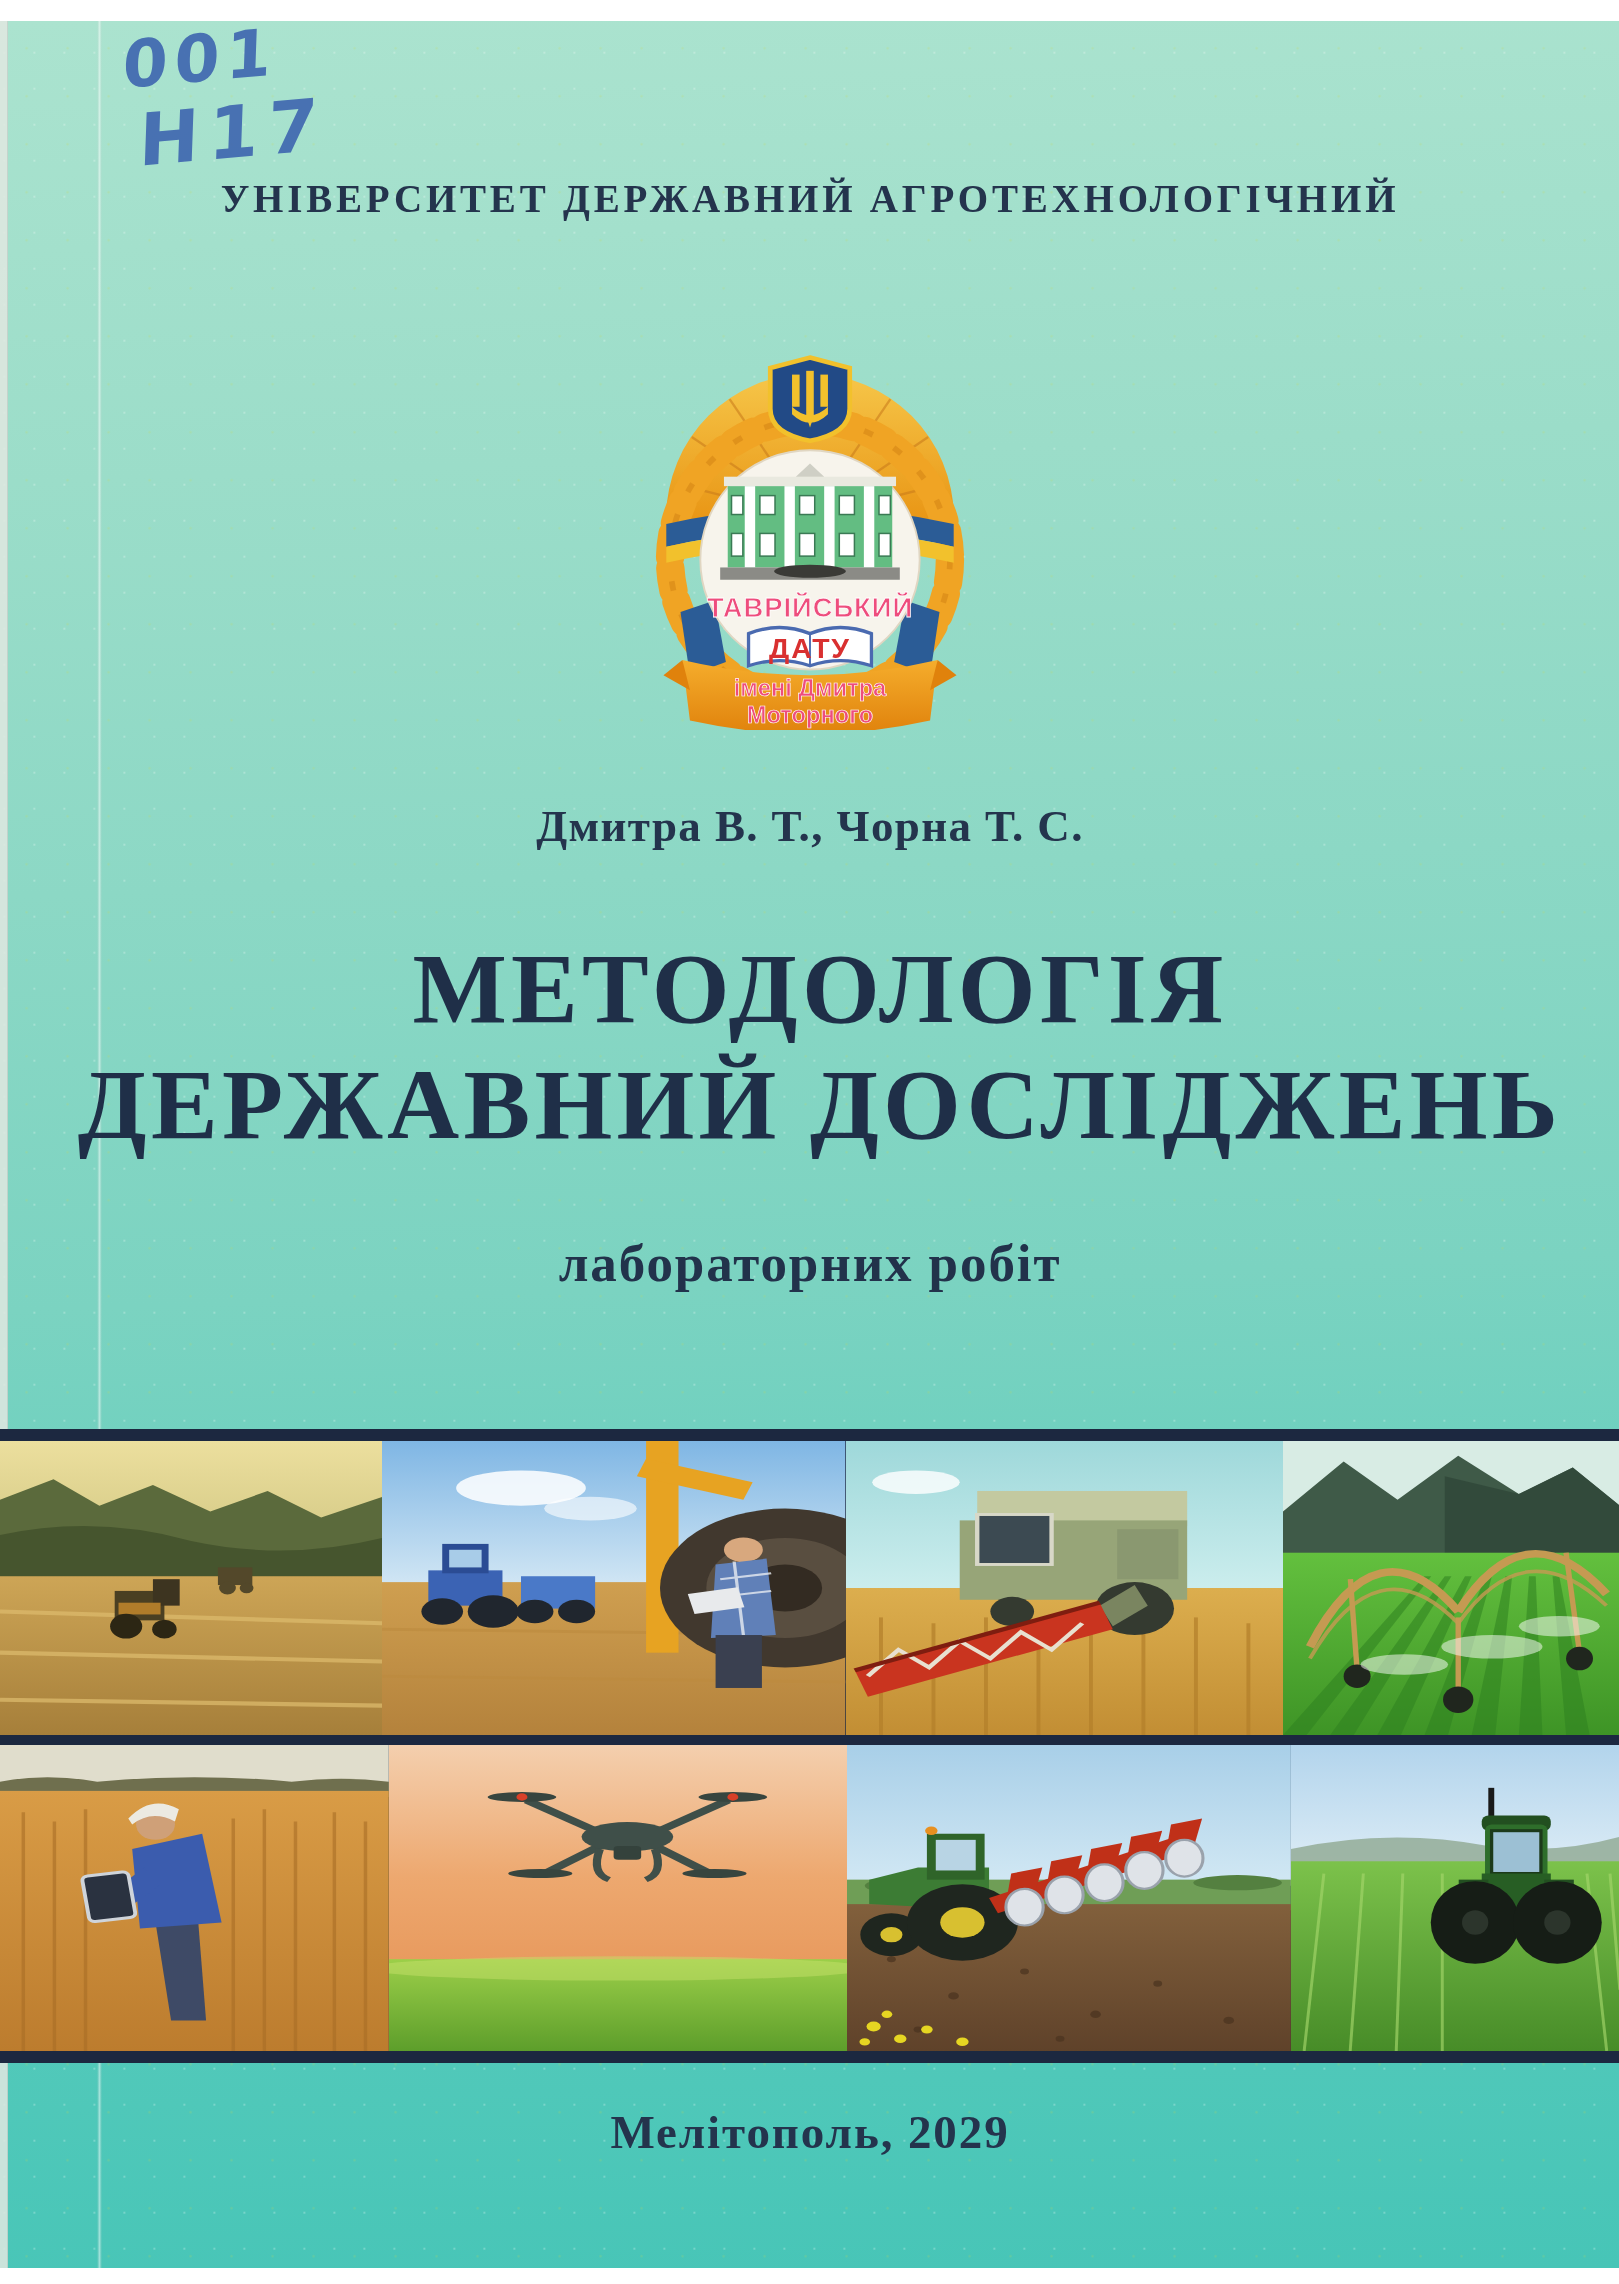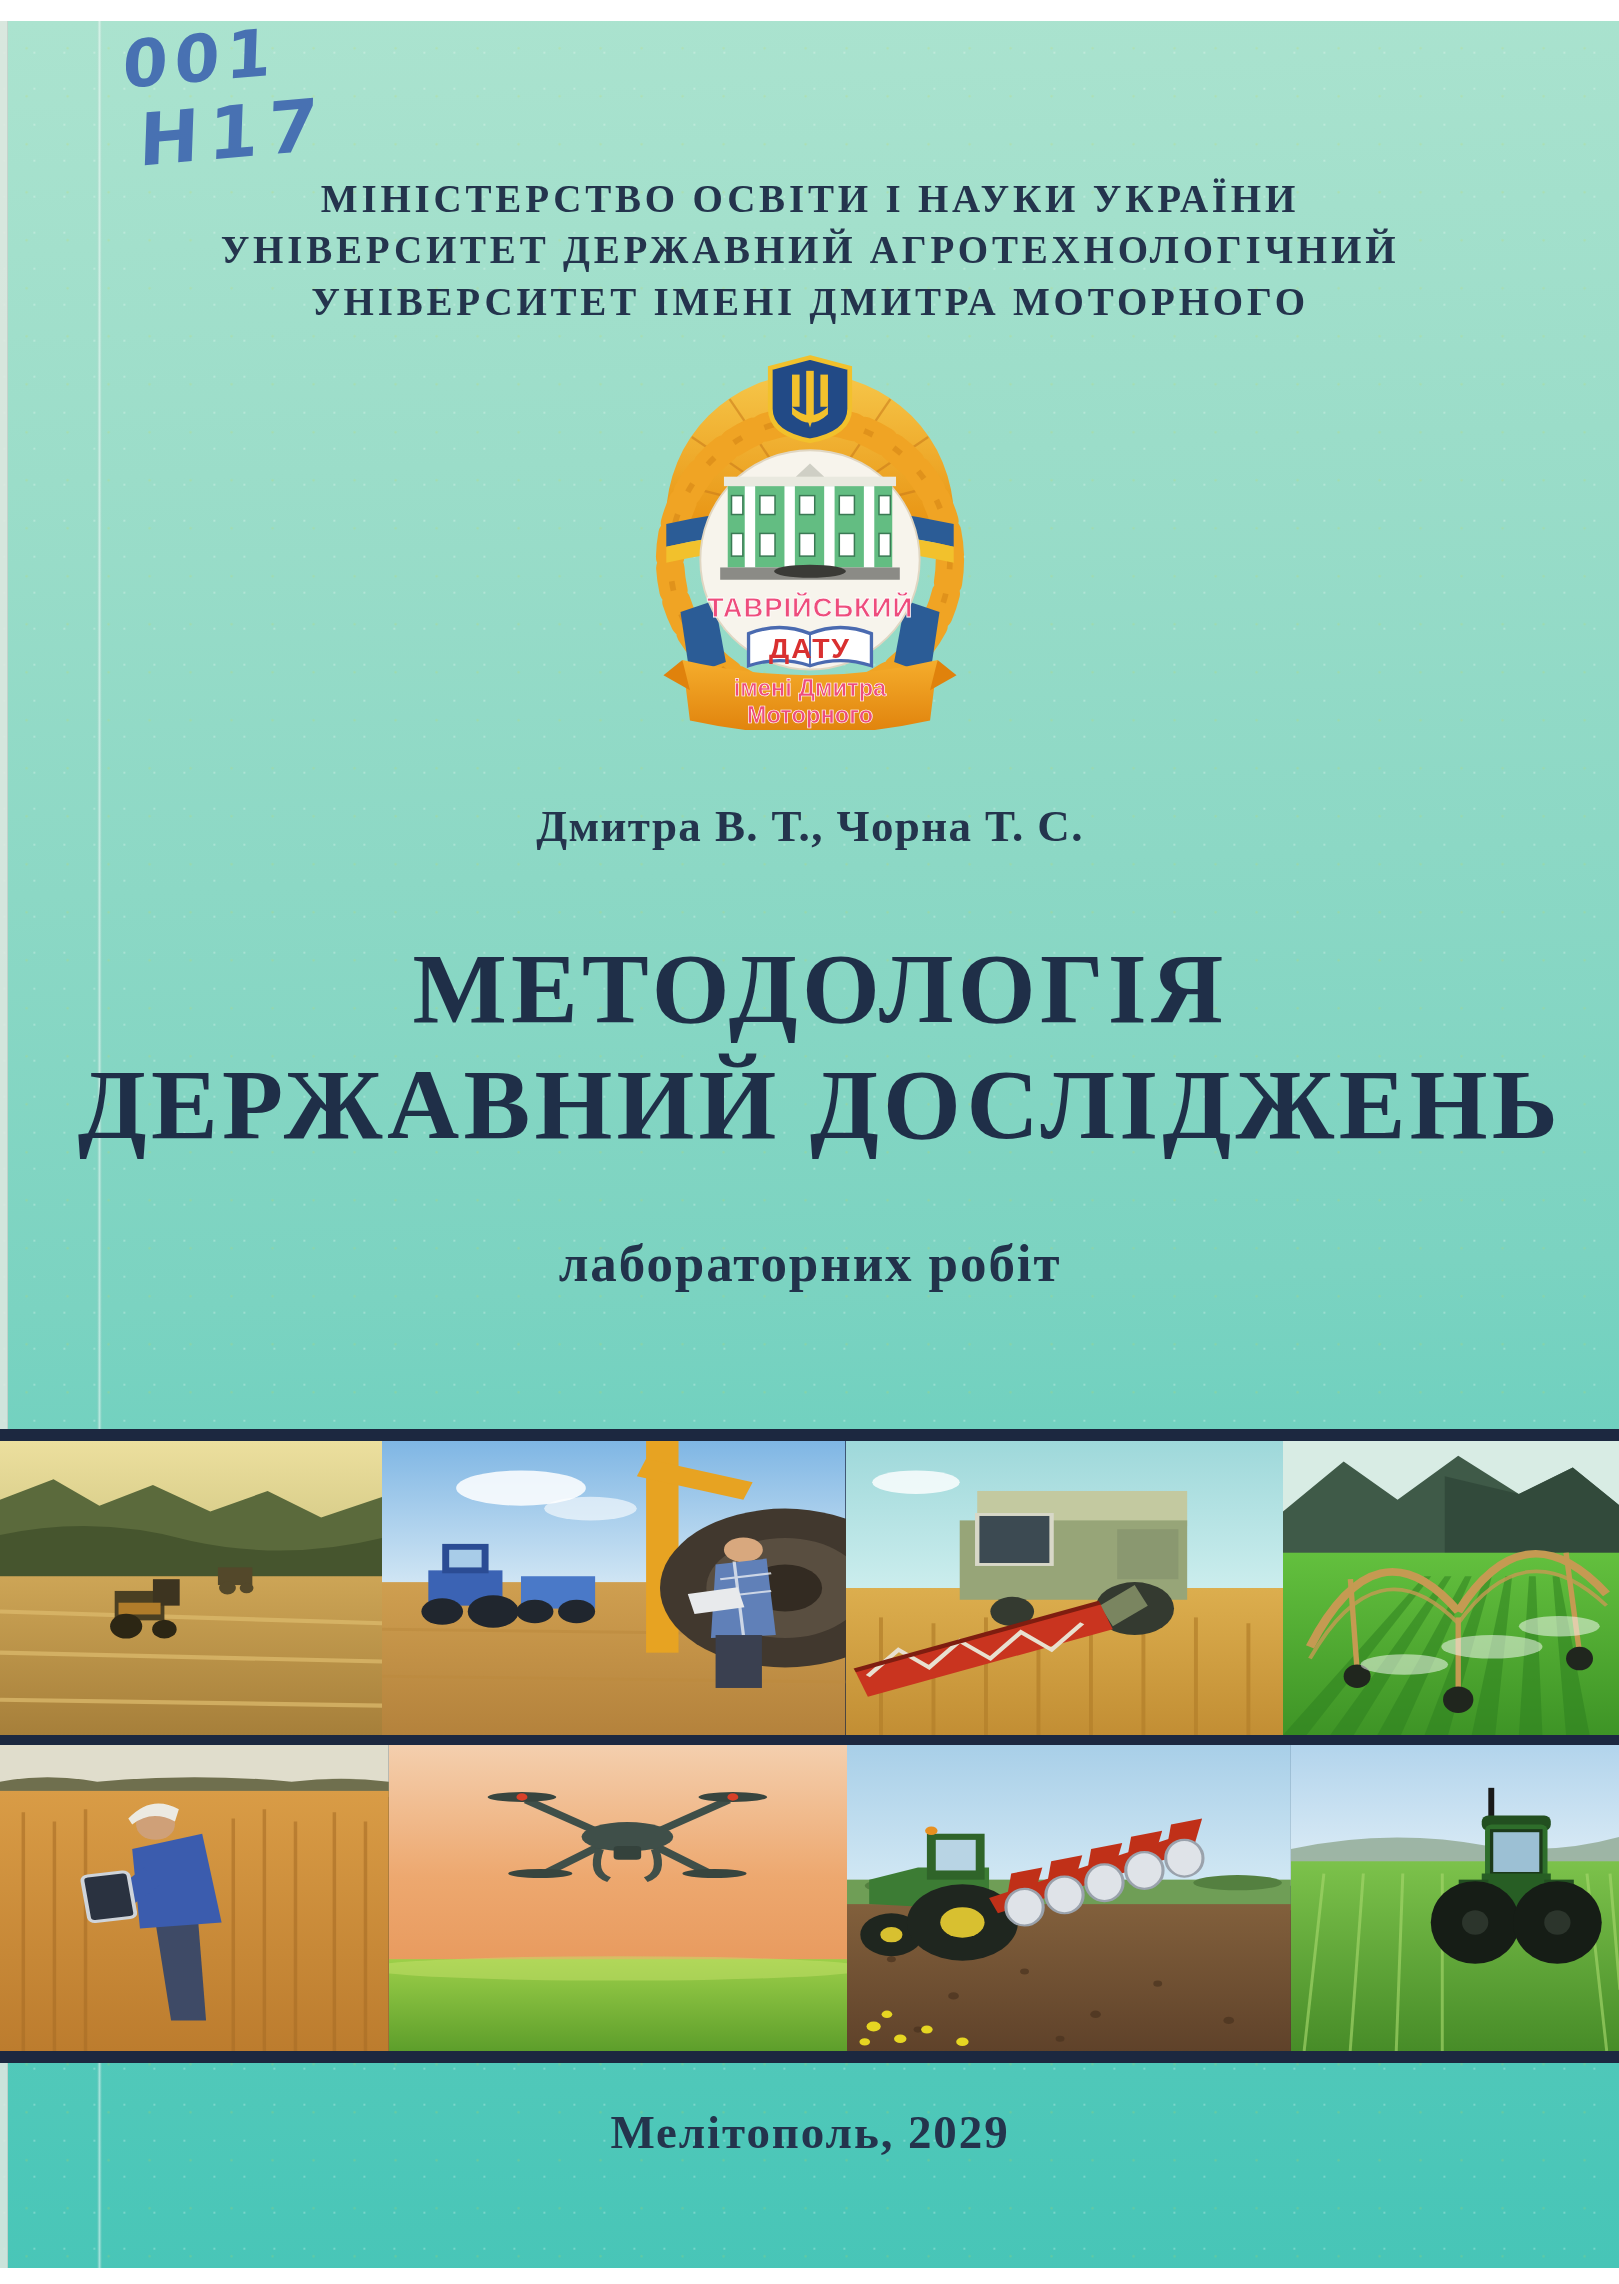--- a/index.html
+++ b/index.html
@@ -49,23 +49,21 @@
   <div class="cover">
     <div class="edge-left"></div>
     <div class="crease"></div>
 
     <div class="callnum">
       <span class="l1">001</span>
       <span class="l2">Н17</span>
     </div>
 
     <div class="ministry">
-      <div>МІНІСТЕРСТВО ОСВІТИ І НАУКИ УКРАЇНИ</div>
       <div>УНІВЕРСИТЕТ ДЕРЖАВНИЙ АГРОТЕХНОЛОГІЧНИЙ</div>
-      <div>УНІВЕРСИТЕТ ІМЕНІ ДМИТРА МОТОРНОГО</div>
     </div>
 
     <div class="logo-wrap">
       <svg viewBox="0 0 330 420">
         <defs>
           <linearGradient id="gold" x1="0" y1="0" x2="0" y2="1">
             <stop offset="0" stop-color="#f6c649"></stop>
               <stop offset="1" stop-color="#e89312"></stop>
           </linearGradient>
           <linearGradient id="ribbonOr" x1="0" y1="0" x2="0" y2="1">

